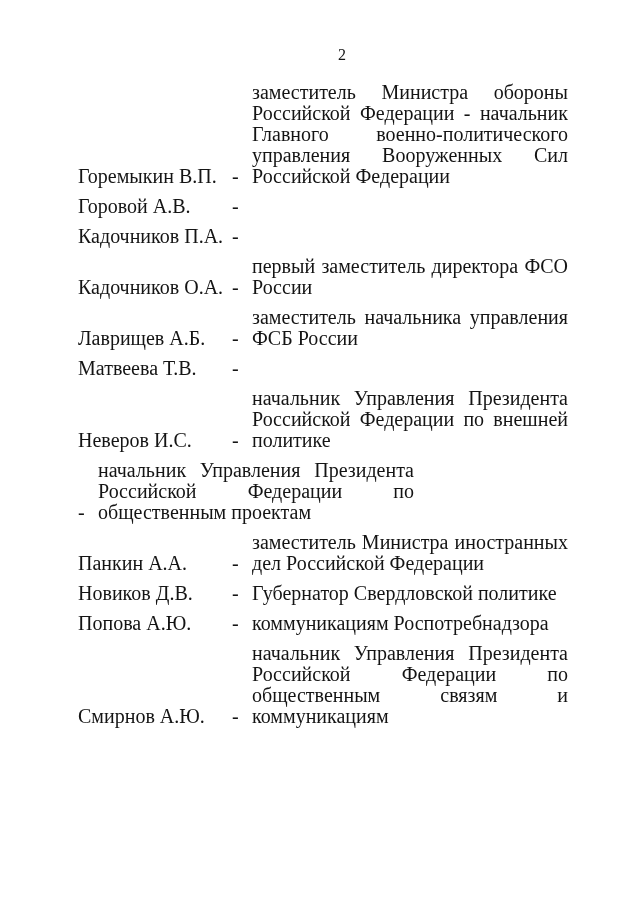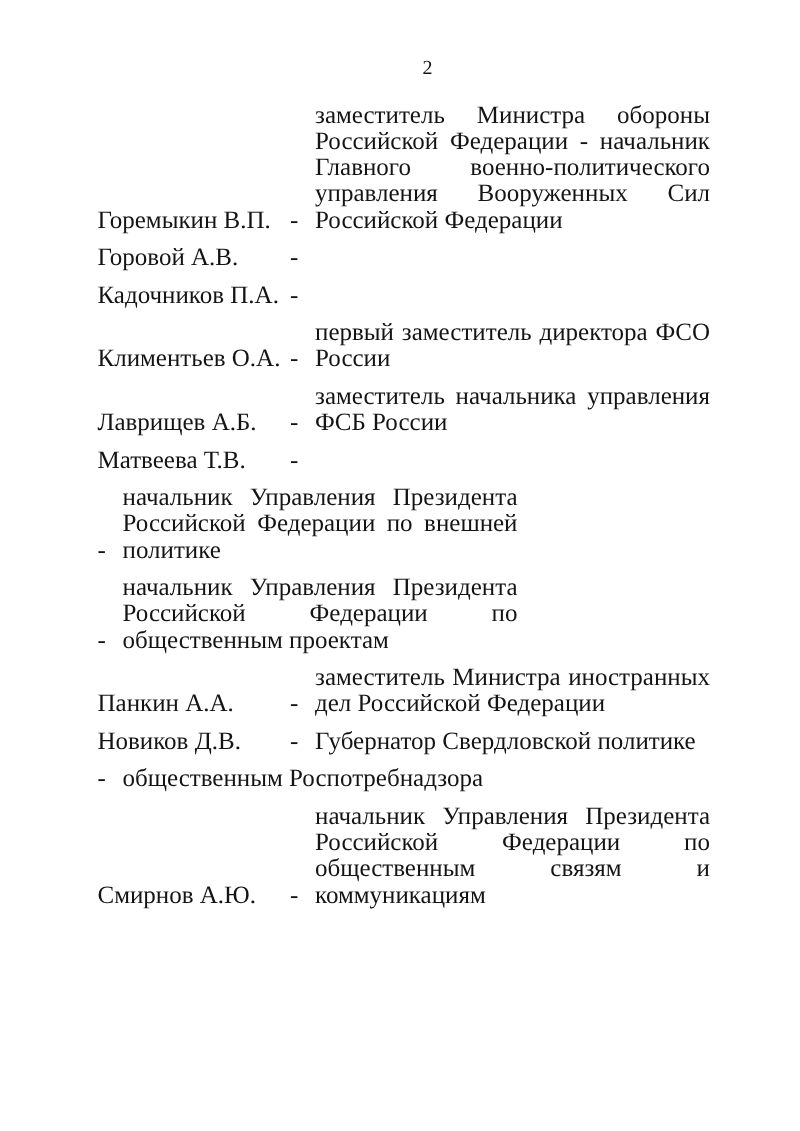--- a/index.html
+++ b/index.html
@@ -71,37 +71,38 @@
       <div class="name">Горовой А.В.</div>
       <div class="sep">-</div>
     </div>
 
     <div class="entry">
       <div class="name">Кадочников П.А.</div>
       <div class="sep">-</div>
     </div>
 
     <div class="entry">
-      <div class="name">Климентьев О.А.</div>
+      <div class="name">Кадочников О.А.</div>
       <div class="sep">-</div>
       <div class="desc">первый заместитель директора ФСО России</div>
     </div>
 
     <div class="entry">
       <div class="name">Лаврищев А.Б.</div>
       <div class="sep">-</div>
       <div class="desc">заместитель начальника управления ФСБ России</div>
     </div>
 
     <div class="entry">
       <div class="name">Матвеева Т.В.</div>
       <div class="sep">-</div>
     </div>
 
     <div class="entry">
+      <div class="name">Неверов И.С.</div>
       <div class="sep">-</div>
       <div class="desc">начальник Управления Президента Российской Федерации по внешней политике</div>
     </div>
 
     <div class="entry">
       <div class="sep">-</div>
       <div class="desc">начальник Управления Президента Российской Федерации по общественным проектам</div>
     </div>
 
     <div class="entry">
@@ -110,22 +111,23 @@
       <div class="desc">заместитель Министра иностранных дел Российской Федерации</div>
     </div>
 
     <div class="entry">
       <div class="name">Новиков Д.В.</div>
       <div class="sep">-</div>
       <div class="desc">Губернатор Свердловской политике</div>
     </div>
 
     <div class="entry">
+      <div class="name">Попова А.Ю.</div>
       <div class="sep">-</div>
-      <div class="desc">общественным Роспотребнадзора</div>
+      <div class="desc">коммуникациям Роспотребнадзора</div>
     </div>
 
     <div class="entry">
       <div class="name">Смирнов А.Ю.</div>
       <div class="sep">-</div>
       <div class="desc">начальник Управления Президента Российской Федерации по общественным связям и коммуникациям</div>
     </div>
 
   </div>
 </div>

